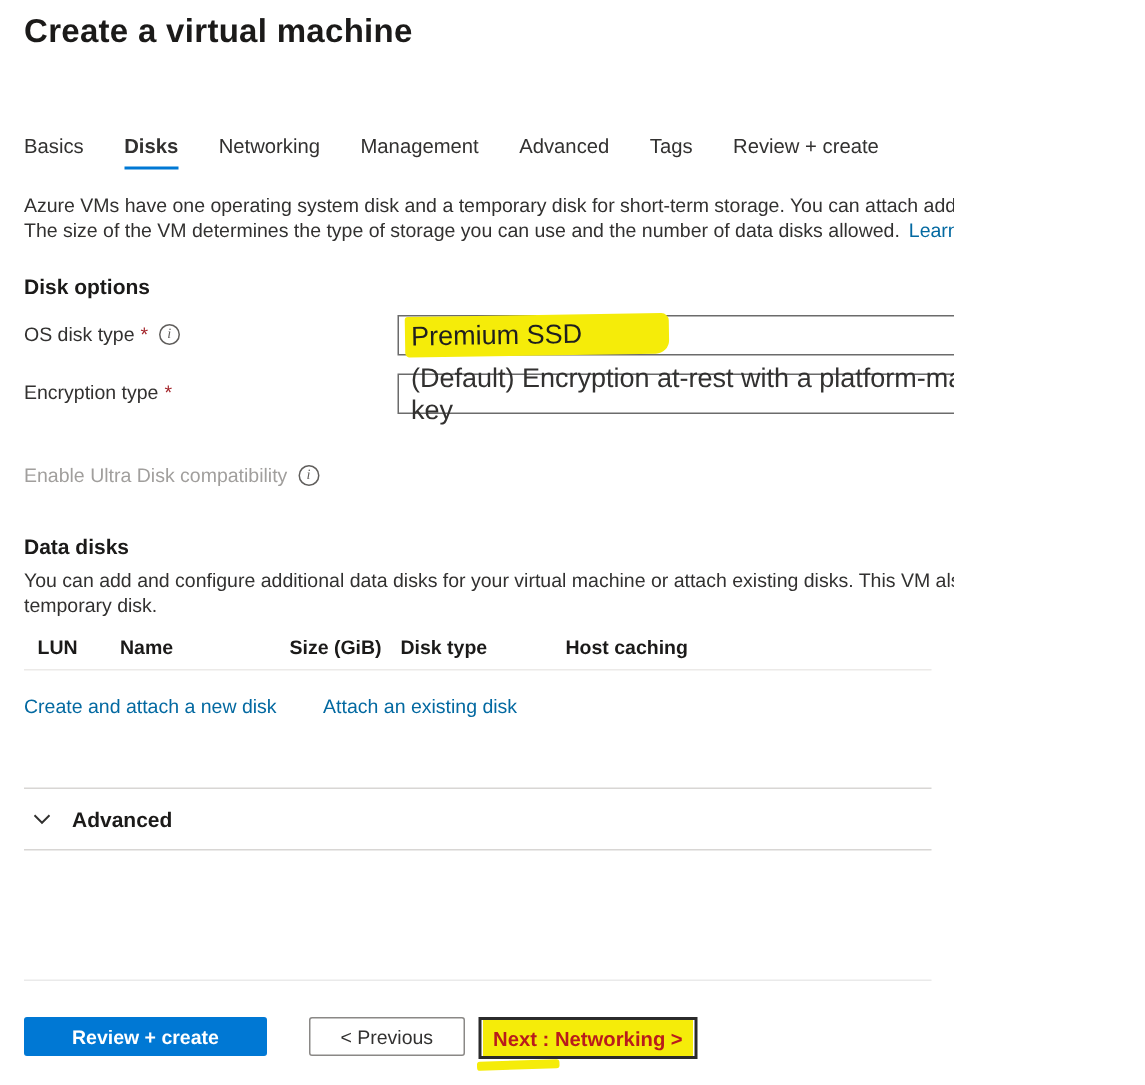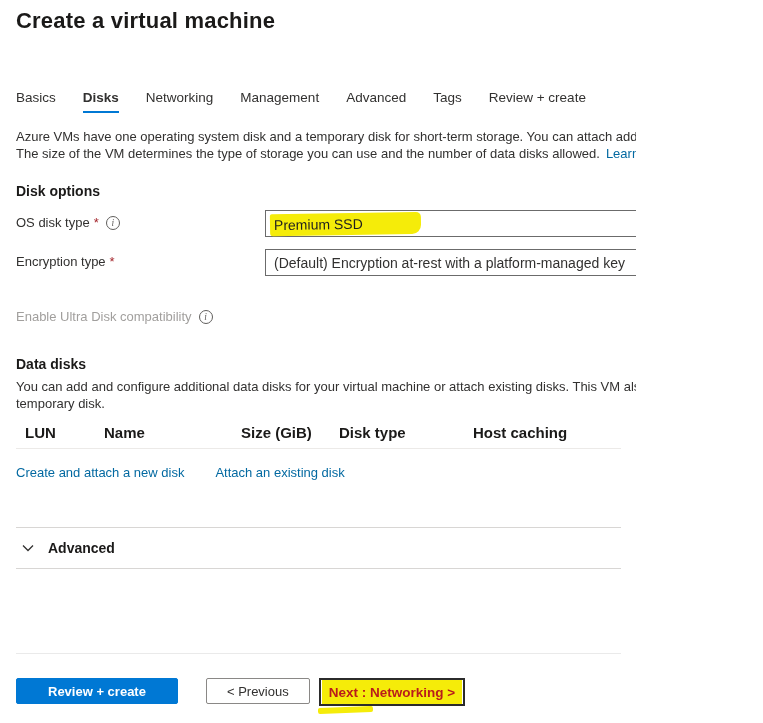--- a/index.html
+++ b/index.html
@@ -42,21 +42,21 @@
   .info-ic {
     display:inline-flex; align-items:center; justify-content:center;
     width:14px; height:14px; border:1px solid #605e5c; border-radius:50%;
     margin-left:7px; font-size:9.5px; color:#605e5c; cursor:pointer; flex:0 0 14px;
   }
   .info-ic::before { content:"i"; font-family:"Liberation Serif", serif; font-style:italic; }
   .ctrl { flex:1; }
   .select {
     width:483px; height:27px; border:1px solid #6b6b6b; background:#fff;
     display:flex; align-items:center; justify-content:space-between;
-    padding:0 16px 0 8px; font-size:14px; cursor:pointer;
+    padding:0 16px 0 8px; font-size:18px; cursor:pointer;
   }
   .select .chev { flex:0 0 auto; margin-left:8px; }
   .row-os { margin-top:11px; }
   .row-enc { margin-top:12px; }
   .row-ultra { margin-top:28px; }
   .dis { color:#a19f9d; }
 
   .hl {
     display:inline-block; background:#f5ec09; color:#1f1f1f;
     padding:3px 58px 3px 4px; margin-left:-4px;
@@ -75,21 +75,21 @@
     content:""; position:absolute; left:4px; top:4px; width:7px; height:7px;
     border-radius:50%; background:#a19f9d;
   }
   .radio .rtxt { font-size:13px; color:#a19f9d; }
   .ultra-note { font-size:13px; color:#a19f9d; margin-top:10px; }
 
   
   .dd-desc { margin-top:7px; font-size:13px; line-height:16.5px; width:737px; }
   .dd-table-h {
     display:flex; margin-top:12px; padding:0 0 7px 9px;
-    border-bottom:1px solid #eceae8; font-size:15px; font-weight:700; color:#1b1a19;gap:24px;
+    border-bottom:1px solid #eceae8; font-size:13px; font-weight:700; color:#1b1a19;
   }
   .c-lun { width:55px; } .c-name { width:113px; } .c-size { width:74px; }
   .c-type { width:110px; } .c-host { flex:1; }
   .dd-links { display:flex; margin-top:16px; font-size:13px; }
   .dd-links a { margin-right:31px; }
 
   
   .advanced {
     margin-top:47px; border-top:1px solid #d8d6d4; border-bottom:1px solid #d8d6d4;
     padding:12px 0 12px 5px; display:flex; align-items:center; cursor:pointer;

